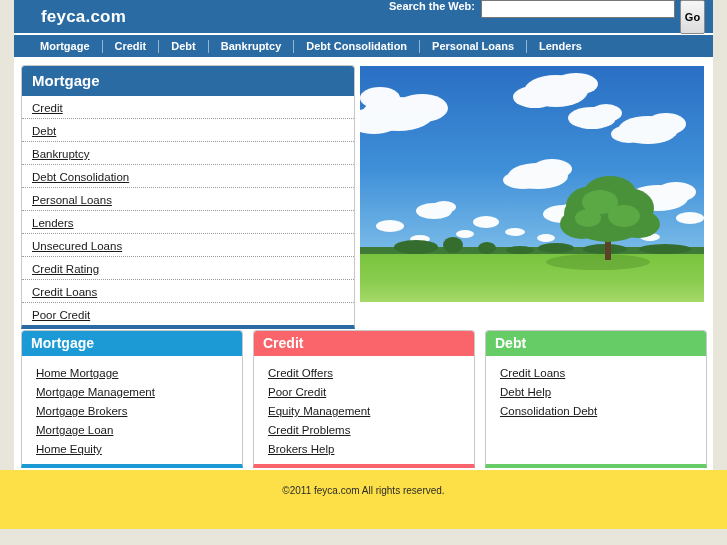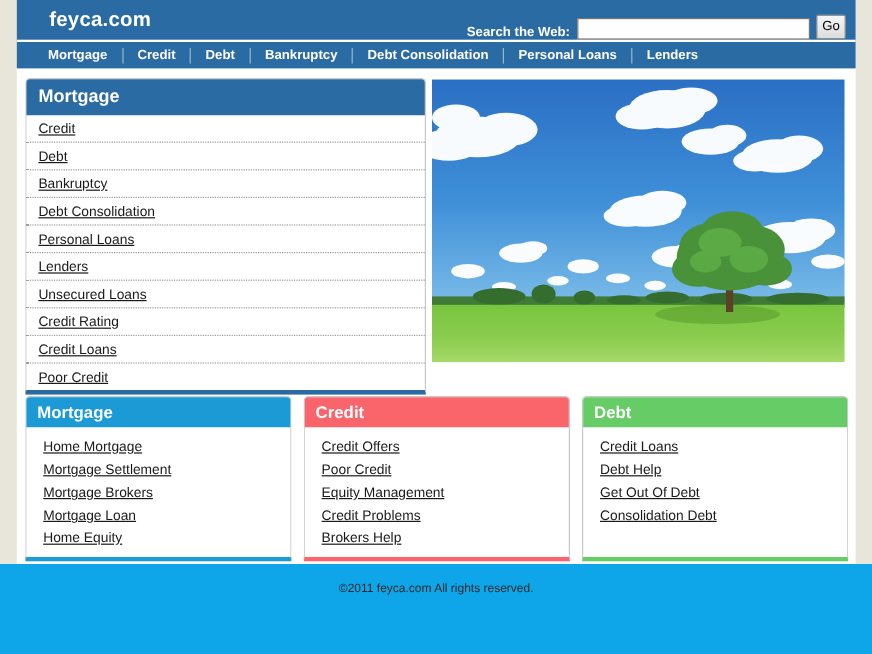--- a/index.html
+++ b/index.html
@@ -46,21 +46,21 @@
     padding-left: 16px;
     letter-spacing: 0.2px;
     white-space: nowrap;
   }
   .search-wrap {
     position: absolute;
     right: 8px;
     top: 0;
     height: 33px;
     display: flex;
-    align-items: flex-end;
+    align-items: flex-start;
   }
   .search-label {
     color: #ffffff;
     font-size: 11px;
     font-weight: bold;
     margin-right: 6px;
     white-space: nowrap;
   }
   .search-input {
     width: 188px;
@@ -68,26 +68,26 @@
     border: 1px solid #777;
     background: #ffffff;
     font-size: 11px;
     font-family: "Liberation Sans", sans-serif;
     padding: 0 2px;
     box-sizing: content-box;
   }
   .go-btn {
     margin-left: 5px;
     width: 25px;
-    height: 21px;
+    height: 34px;
     background: linear-gradient(#f6f6f6, #dcdcdc);
     border: 1px solid #8a8a8a;
     border-radius: 2px;
     font-size: 11px;
-    font-weight: normal;
+    font-weight: bold;
     color: #000;
     font-family: "Liberation Sans", sans-serif;
     cursor: pointer;
     padding: 0;
     line-height: 19px;
   }
 
   
   .navbar {
     height: 22px;
@@ -222,22 +222,22 @@
   .panel-red .panel-sm-head { background: #f9656b; }
   .panel-green  { border-bottom: 4px solid #66cc66; }
   .panel-green .panel-sm-head { background: #66cc66; }
 
   
   .footer {
     position: absolute;
     left: 0;
     top: 470px;
     width: 727px;
-    height: 75px;
-    background: #0ea5e9;
+    height: 59px;
+    background: #fde047;
     text-align: center;
   }
   .footer-text {
     font-size: 10px;
     color: #2a2a2a;
     padding-top: 15px;
   }
 </style>
 </head>
 <body>
@@ -370,42 +370,41 @@
             <ellipse cx="228" cy="152" rx="13" ry="9"></ellipse>
           </g>
         </svg>
       </div>
 
       <div class="row-panels" id="panels-row">
           <div class="panel-sm panel-blue">
             <div class="panel-sm-head">Mortgage</div>
             <ul class="panel-sm-list">
               <li><a>Home Mortgage</a></li>
-              <li><a>Mortgage Settlement</a></li>
+              <li><a>Mortgage Management</a></li>
               <li><a>Mortgage Brokers</a></li>
               <li><a>Mortgage Loan</a></li>
               <li><a>Home Equity</a></li>
             </ul>
           </div>
           <div class="panel-sm panel-red">
             <div class="panel-sm-head">Credit</div>
             <ul class="panel-sm-list">
               <li><a>Credit Offers</a></li>
               <li><a>Poor Credit</a></li>
               <li><a>Equity Management</a></li>
               <li><a>Credit Problems</a></li>
               <li><a>Brokers Help</a></li>
             </ul>
           </div>
           <div class="panel-sm panel-green">
             <div class="panel-sm-head">Debt</div>
             <ul class="panel-sm-list">
               <li><a>Credit Loans</a></li>
               <li><a>Debt Help</a></li>
-              <li><a>Get Out Of Debt</a></li>
               <li><a>Consolidation Debt</a></li>
             </ul>
           </div>
         </div>
 
     </div>
   </div>
 
   <div class="footer">
     <div class="footer-text">©2011 feyca.com All rights reserved.</div>

